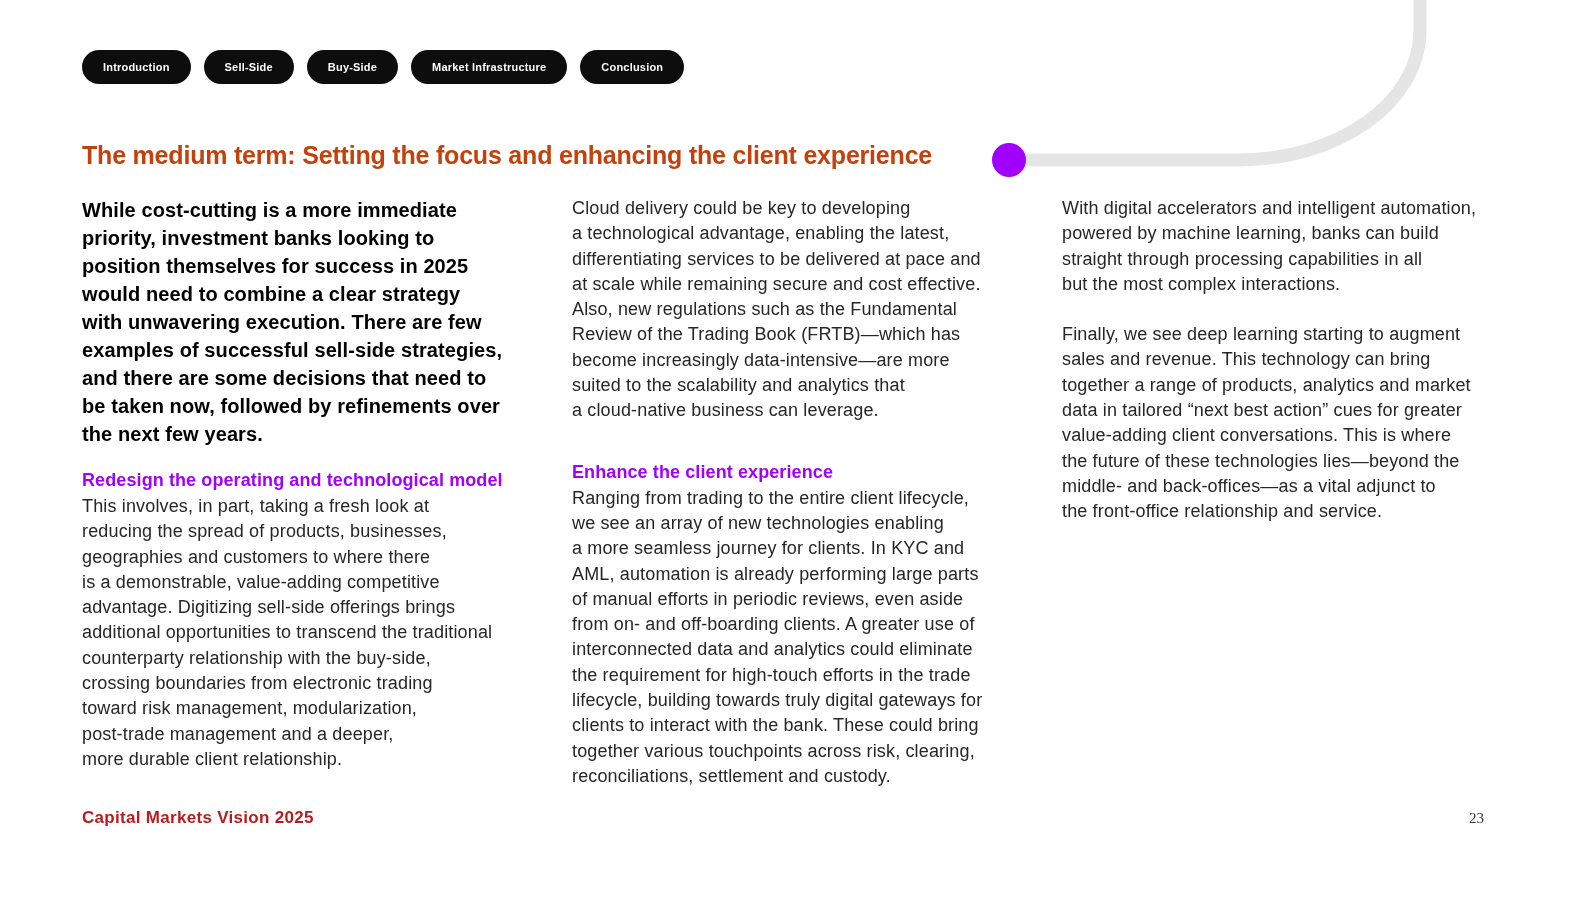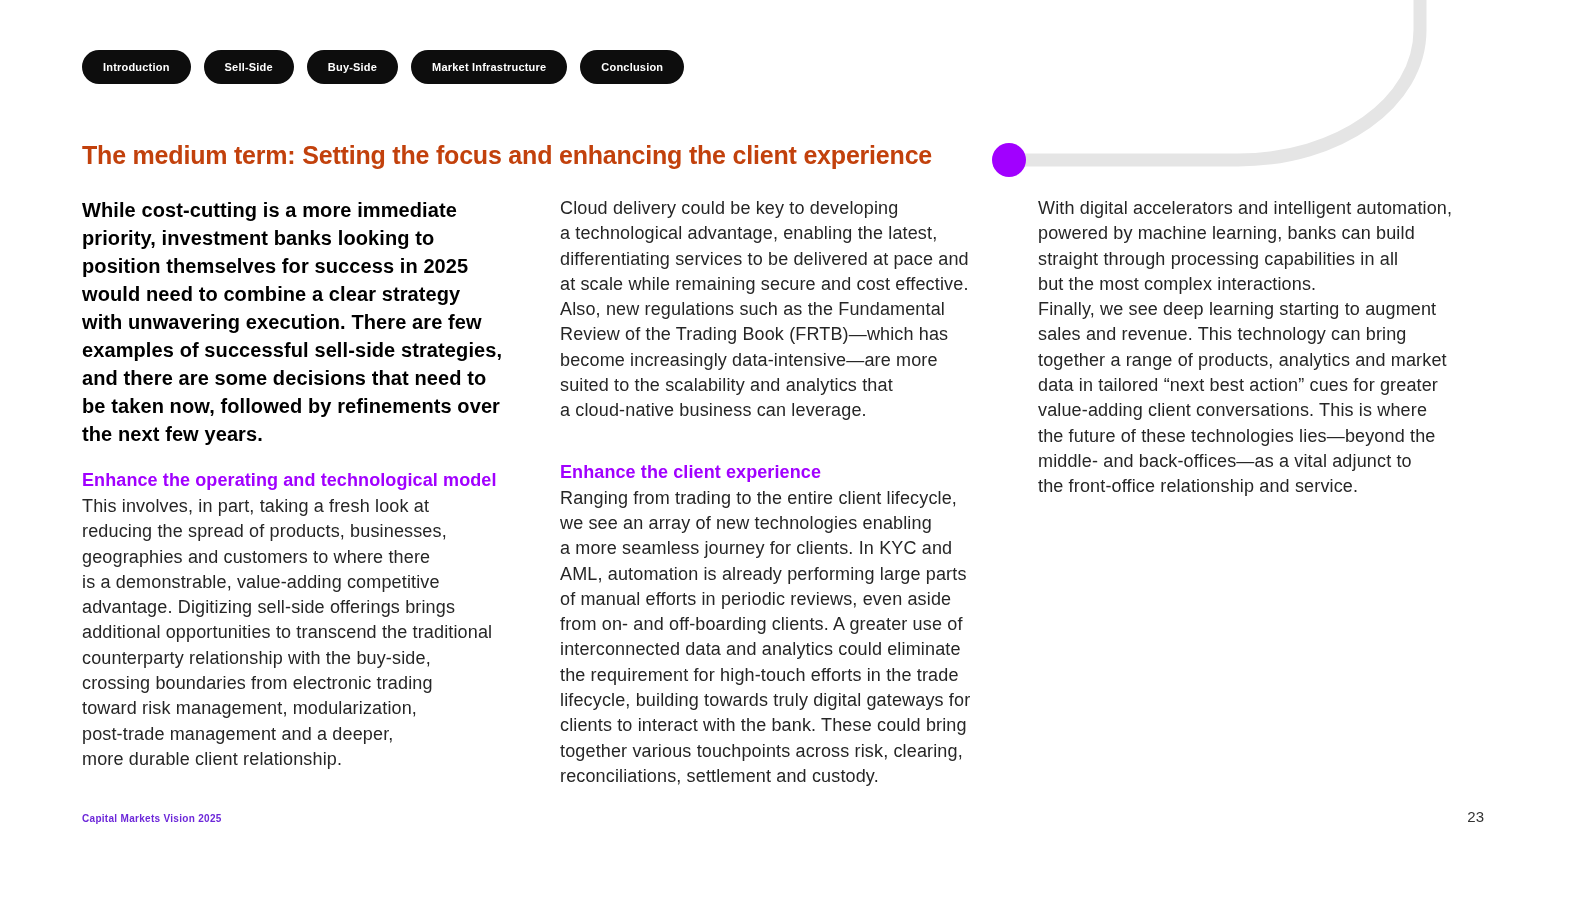--- a/index.html
+++ b/index.html
@@ -57,21 +57,21 @@
     z-index: 2;
     white-space: nowrap;
   }
 
   
   .columns {
     position: absolute;
     left: 82px; top: 196px;
     display: grid;
     grid-template-columns: 446px 446px 446px;
-    column-gap: 32px;
+    column-gap: 44px;
     z-index: 2;
   }
   .intro {
     font-size: 20px;
     line-height: 28px;
     font-weight: 700;
     color: #000000;
     letter-spacing: 0.1px;
     white-space: pre-line;
     margin-bottom: 22px;
@@ -84,42 +84,43 @@
     margin-bottom: 3px;
   }
   .subhead.spaced { margin-top: 38px; }
   .body-text {
     font-size: 18px;
     line-height: 25.3px;
     color: #262626;
     letter-spacing: 0.15px;
     white-space: pre-line;
   }
-  .body-text.gap-after { }
+  .body-text.gap-after { margin-bottom: 25px; }
 
   
   .footer {
     position: absolute;
     left: 82px; top: 808px;
     width: 1402px;
     display: flex;
     justify-content: space-between;
     align-items: baseline;
     z-index: 2;
   }
   .footer-title {
-    font-size: 10px;
+    font-size: 17px;
     font-weight: 700;
     letter-spacing: 0.3px;
-    color: #6d28d9;
+    color: #b91c1c;
   }
   .page-number {
     font-size: 15px;
     font-weight: 400;
     color: #333333;
+    font-family: Liberation Serif, serif;
   }
 </style>
 </head>
 <body>
 
 <div class="page">
 
   <svg class="deco-svg" viewBox="0 0 1596 900" aria-hidden="true">
     <path d="M 1420 -12 L 1420 30 C 1420 103 1338 160 1238 160 L 1010 160" fill="none" stroke="#e5e5e5" stroke-width="13"></path>
     <circle cx="1009" cy="160" r="17" fill="#a100ff"></circle>
@@ -140,21 +141,21 @@
     <section class="col">
       <p class="intro">While cost-cutting is a more immediate
 priority, investment banks looking to
 position themselves for success in 2025
 would need to combine a clear strategy
 with unwavering execution. There are few
 examples of successful sell-side strategies,
 and there are some decisions that need to
 be taken now, followed by refinements over
 the next few years.</p>
-      <h3 class="subhead">Enhance the operating and technological model</h3>
+      <h3 class="subhead">Redesign the operating and technological model</h3>
       <p class="body-text">This involves, in part, taking a fresh look at
 reducing the spread of products, businesses,
 geographies and customers to where there
 is a demonstrable, value-adding competitive
 advantage. Digitizing sell-side offerings brings
 additional opportunities to transcend the traditional
 counterparty relationship with the buy-side,
 crossing boundaries from electronic trading
 toward risk management, modularization,
 post-trade management and a deeper,

